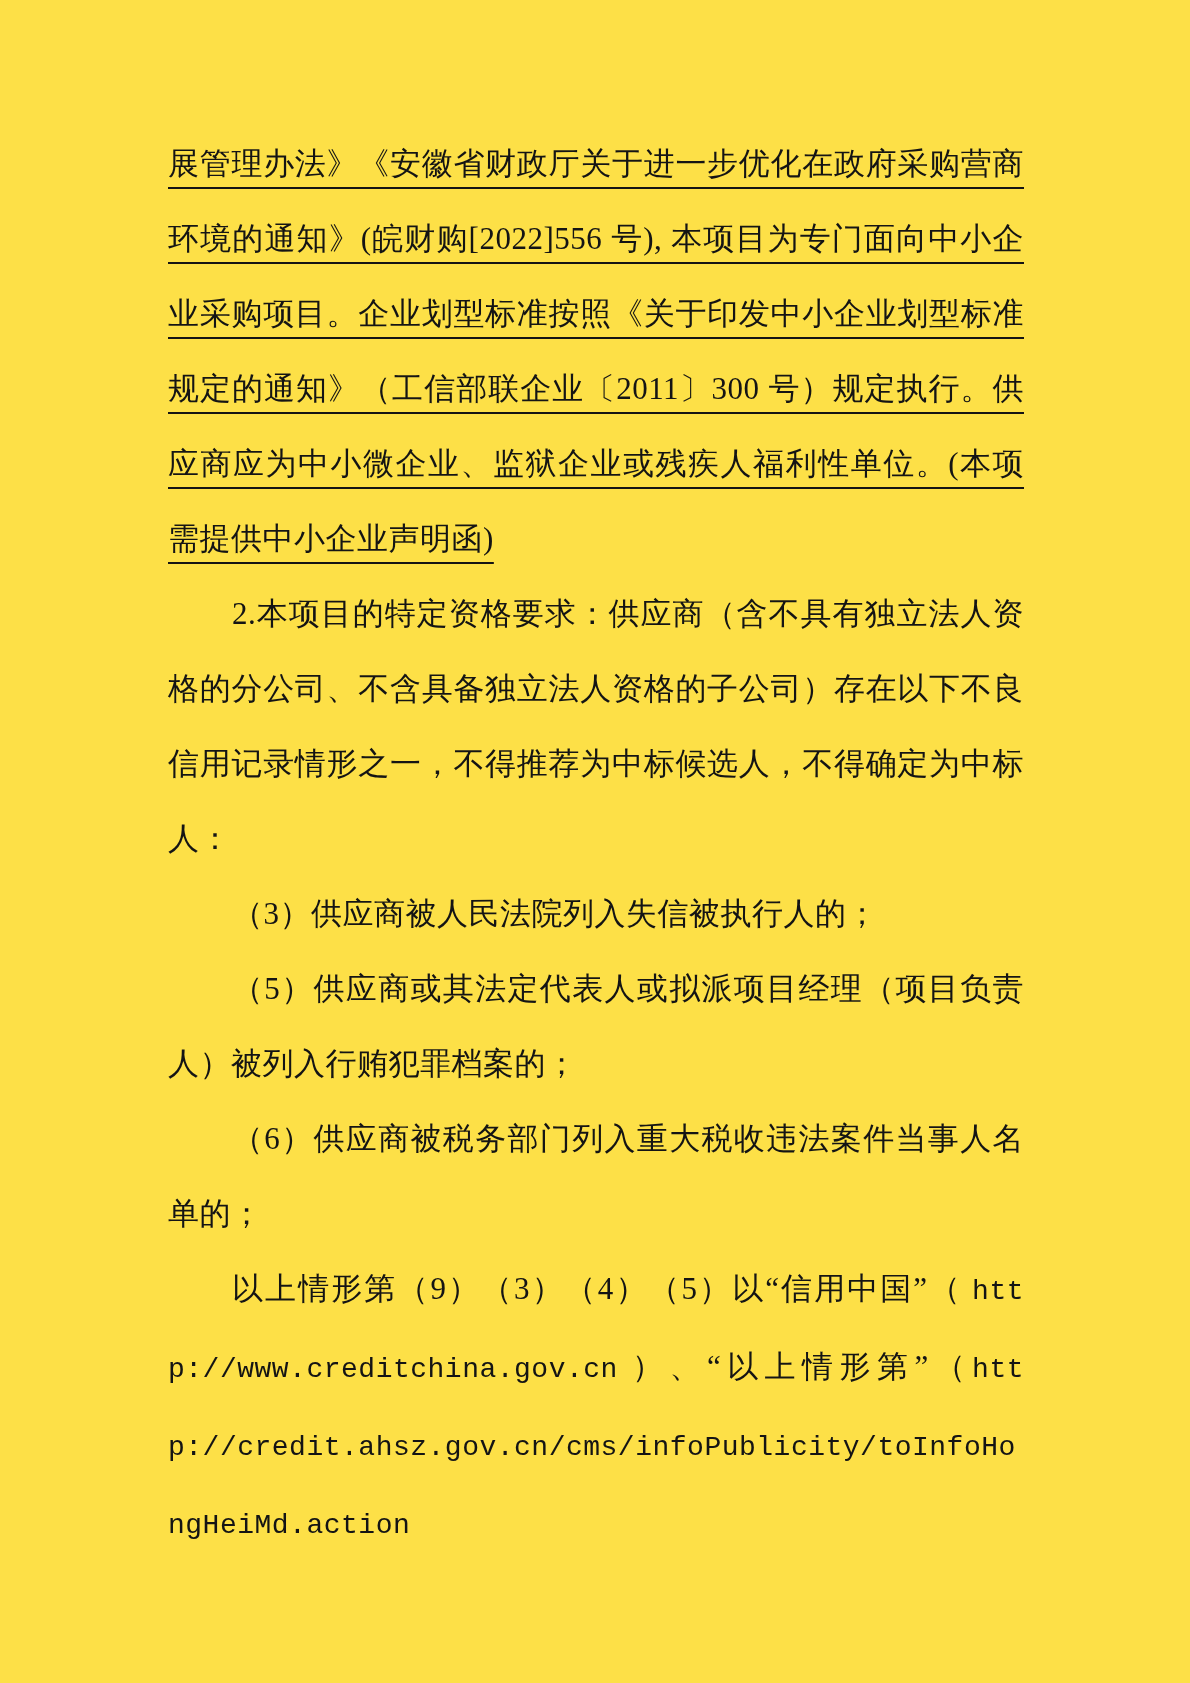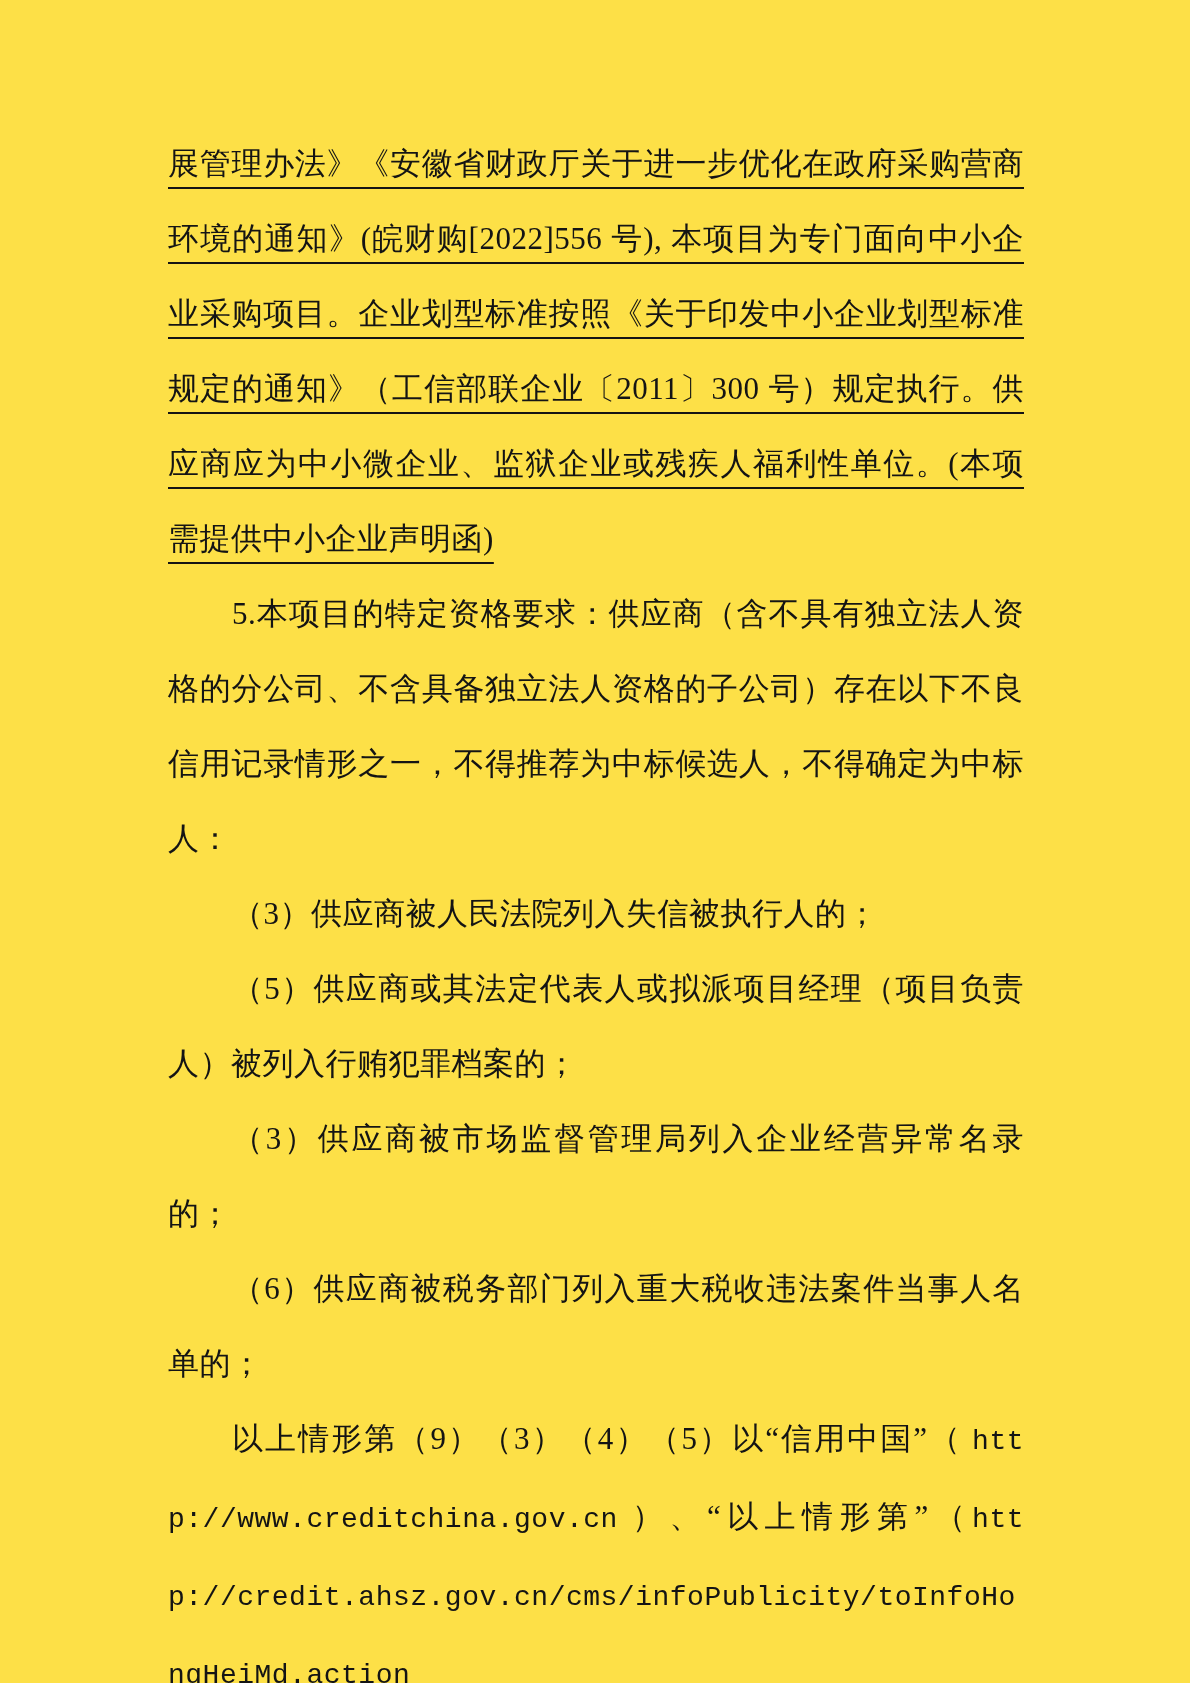--- a/index.html
+++ b/index.html
@@ -42,27 +42,26 @@
     word-break: break-all;
   }
 </style>
 </head>
 <body>
 
 <div class="page">
 
   <p class="para underlined">展管理办法》《安徽省财政厅关于进一步优化在政府采购营商环境的通知》(皖财购[2022]556 号), 本项目为专门面向中小企业采购项目。企业划型标准按照《关于印发中小企业划型标准规定的通知》（工信部联企业〔2011〕300 号）规定执行。供应商应为中小微企业、监狱企业或残疾人福利性单位。(本项需提供中小企业声明函)</p>
 
-  <p class="para indent">5.本项目的特定资格要求：供应商（含不具有独立法人资格的分公司、不含具备独立法人资格的子公司）存在以下不良信用记录情形之一，不得推荐为中标候选人，不得确定为中标人：</p>
+  <p class="para indent">2.本项目的特定资格要求：供应商（含不具有独立法人资格的分公司、不含具备独立法人资格的子公司）存在以下不良信用记录情形之一，不得推荐为中标候选人，不得确定为中标人：</p>
 
   <p class="para indent">（3）供应商被人民法院列入失信被执行人的；</p>
 
   <p class="para indent">（5）供应商或其法定代表人或拟派项目经理（项目负责人）被列入行贿犯罪档案的；</p>
 
-  <p class="para indent">（3）供应商被市场监督管理局列入企业经营异常名录的；</p>
 
   <p class="para indent">（6）供应商被税务部门列入重大税收违法案件当事人名单的；</p>
 
 
   <p class="para indent">
     <span>以上情形第（9）（3）（4）（5）以“信用中国”（ </span><span class="mono">http://www.creditchina.gov.cn</span><span> ）、“以上情形第”（</span><span class="mono">http://credit.ahsz.gov.cn/cms/infoPublicity/toInfoHongHeiMd.action</span>
   </p>
 
 </div>
 

